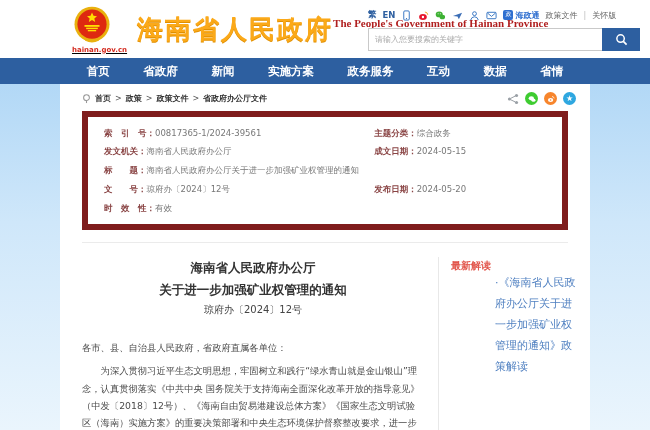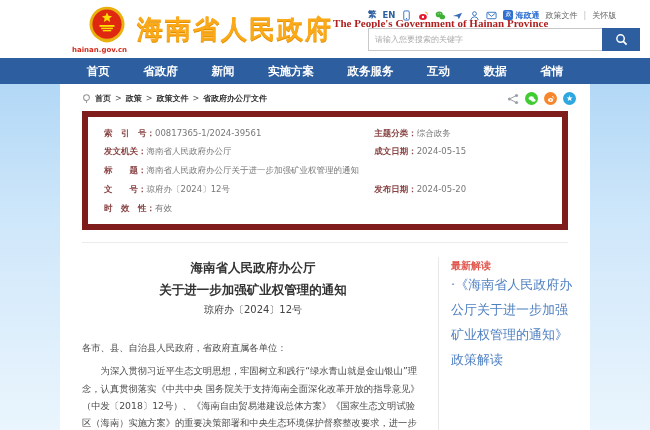--- a/index.html
+++ b/index.html
@@ -1,21 +1,21 @@
 <!DOCTYPE html>
 <html><head>
 <meta charset="utf-8">
 <style>
   * { margin:0; padding:0; box-sizing:border-box; }
   html,body { width:650px; height:430px; overflow:hidden; }
   body { font-family:"DejaVu Sans","Liberation Sans",sans-serif; background:#fff; }
 
   
   .site-header { height:58px; background:#fff; display:flex; align-items:center; padding:0 12px 0 72px; position:relative; }
-  .emblem-wrap { display:flex; flex-direction:column; align-items:flex-end; margin-right:10px; }
+  .emblem-wrap { display:flex; flex-direction:column; align-items:flex-start; margin-right:10px;text-decoration:underline; }
   .emblem { width:40px; height:40px; }
   .site-domain { font-size:7px; color:#d42a1e; font-weight:bold; margin-top:1px; }
   .title-wrap { display:flex; flex-direction:row; }
   .site-title { font-size:26px; font-weight:bold; color:#fba919; letter-spacing:2px; text-shadow:0 1px 0 #e08f00; line-height:1.1; }
   .site-subtitle { font-family:"Liberation Serif","DejaVu Serif",serif; font-size:11px; font-weight:bold; color:#b01f1f; margin-top:2px; }
   .header-right { position:absolute; right:10px; top:8px; width:272px; }
   .utility-row { display:flex; align-items:center; justify-content:flex-start; gap:6px; font-size:8px; color:#555; height:14px; }
   .utility-row .lang { color:#2d5fa0; font-weight:bold; font-size:8.5px; cursor:pointer; }
   .u-icon { width:11px; height:11px; display:inline-block; }
   .hzt-badge { display:flex; gap:2px; }
@@ -62,21 +62,21 @@
   
   .doc-area { display:flex; padding:14px 14px 0 22px; }
   .article { flex:1; padding-right:14px; }
   .art-title { text-align:center; font-size:12.5px; font-weight:bold; color:#333; line-height:1.75; }
   .art-docno { text-align:center; font-size:10px; color:#444; margin-top:2px; }
   .art-body { margin-top:22px; font-size:9.3px; color:#4a4a4a; line-height:1.85; }
   .art-body p.indent { text-indent:2em; margin-top:6px; }
 
   .side { width:138px; border-left:1px solid #e8e8e8; padding:2px 0 0 12px; }
   .side-heading { color:#e2574d; font-size:10px; font-weight:bold; cursor:default; }
-  .side-link { color:#4e7fc0; font-size:13px; line-height:1.9; cursor:pointer; }
+  .side-link { color:#4e7fc0; font-size:11px; line-height:1.9; cursor:pointer;margin-left:44px; }
 </style>
 </head>
 <body>
 
 <header class="site-header">
   <div class="emblem-wrap">
     <svg class="emblem" viewBox="0 0 48 48">
       <circle cx="24" cy="23" r="21" fill="#e9b10e"></circle>
       <circle cx="24" cy="23" r="17.5" fill="#de2910"></circle>
       <path d="M24 9 l1.8 4 4.2.4 -3.2 2.8 1 4.2 -3.8-2.3 -3.8 2.3 1-4.2 -3.2-2.8 4.2-.4z" fill="#ffde00"></path>

